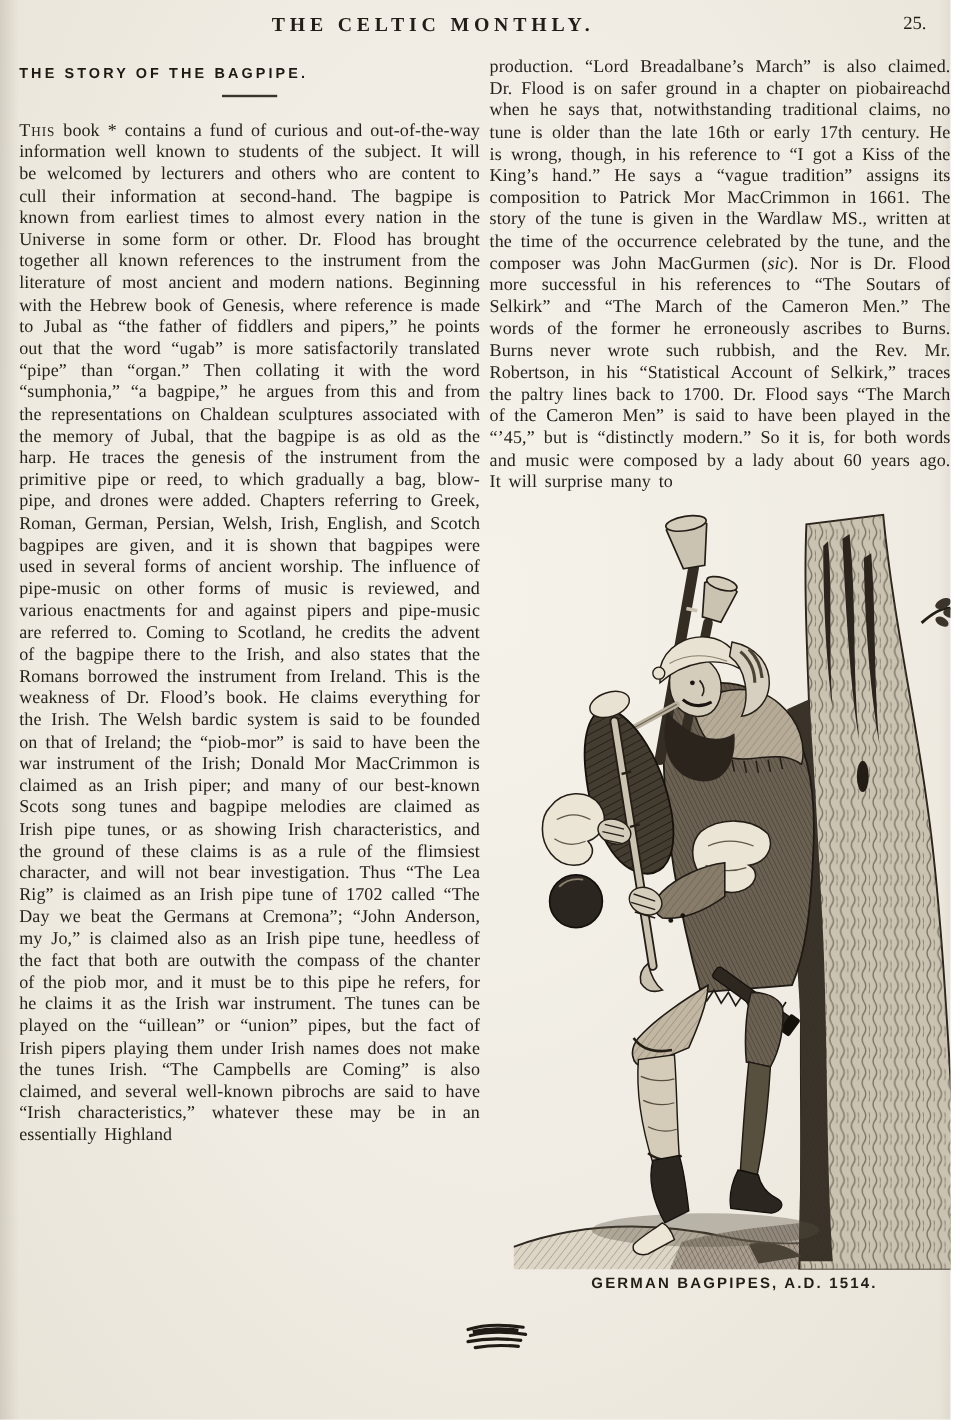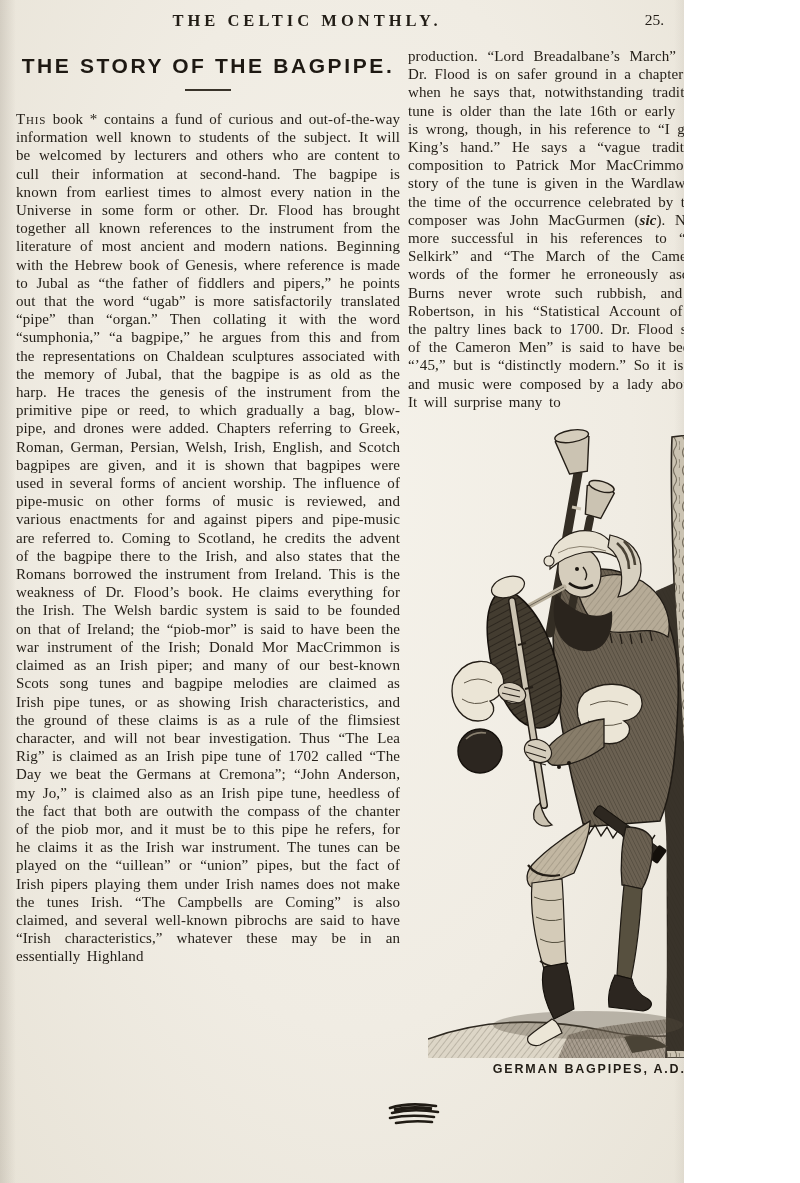--- a/index.html
+++ b/index.html
@@ -1,18 +1,18 @@
 <!DOCTYPE html>
 <html><head>
 <meta charset="utf-8">
 <style>
   html,body{margin:0;padding:0;}
   .page{
     position:relative;
-    width:684px;height:1183px;
+    width:792px;height:1183px;
     background:
       linear-gradient(90deg, rgba(70,58,44,.14), rgba(70,58,44,0) 16px),
       linear-gradient(270deg, rgba(70,58,44,.06), rgba(70,58,44,0) 10px),
       radial-gradient(ellipse at 52% 42%, #f5f2ea 0%, #f0ece3 55%, #e8e3d7 100%);
     font-family:"Liberation Serif", serif;
     color:#26211a;
     overflow:hidden;
   }
   .masthead{
     position:absolute;top:11px;left:0;right:70px;
@@ -24,33 +24,33 @@
   .folio{
     position:absolute;top:11px;right:20px;
     font-size:15.5px;color:#221d16;
   }
   .col{position:absolute;}
   .col-left{left:16px;top:54px;width:384px;}
   .col-right{left:408px;top:47px;width:384px;}
   h1.article-title{
     margin:0;
     font-family:"Liberation Sans", sans-serif;
-    font-weight:700;font-size:21px;letter-spacing:2.6px;
-    text-align:center;color:#1e1913;
+    font-weight:700;font-size:12px;letter-spacing:2.6px;
+    text-align:left;color:#1e1913;
     white-space:nowrap;
   }
   .title-rule{width:46px;height:2px;background:#39332a;margin:11px auto 19px auto;}
   p.body-text{
     margin:0;
     font-size:15px;line-height:18.2px;
     text-align:justify;
     word-spacing:2.6px;letter-spacing:0.1px;
   }
   .lead{font-variant:small-caps;letter-spacing:0.8px;}
-  .sic{font-style:italic;font-weight:bold;}
+  .sic{font-style:italic;}
   figure.illustration{
     margin:10px 0 0 20px;
     width:368px;
     text-align:center;
   }
   figure.illustration svg{display:block;}
   figcaption{
     font-family:"Liberation Sans", sans-serif;
     font-weight:700;font-size:12.5px;letter-spacing:1.8px;
     color:#221d16;margin-top:4px;

